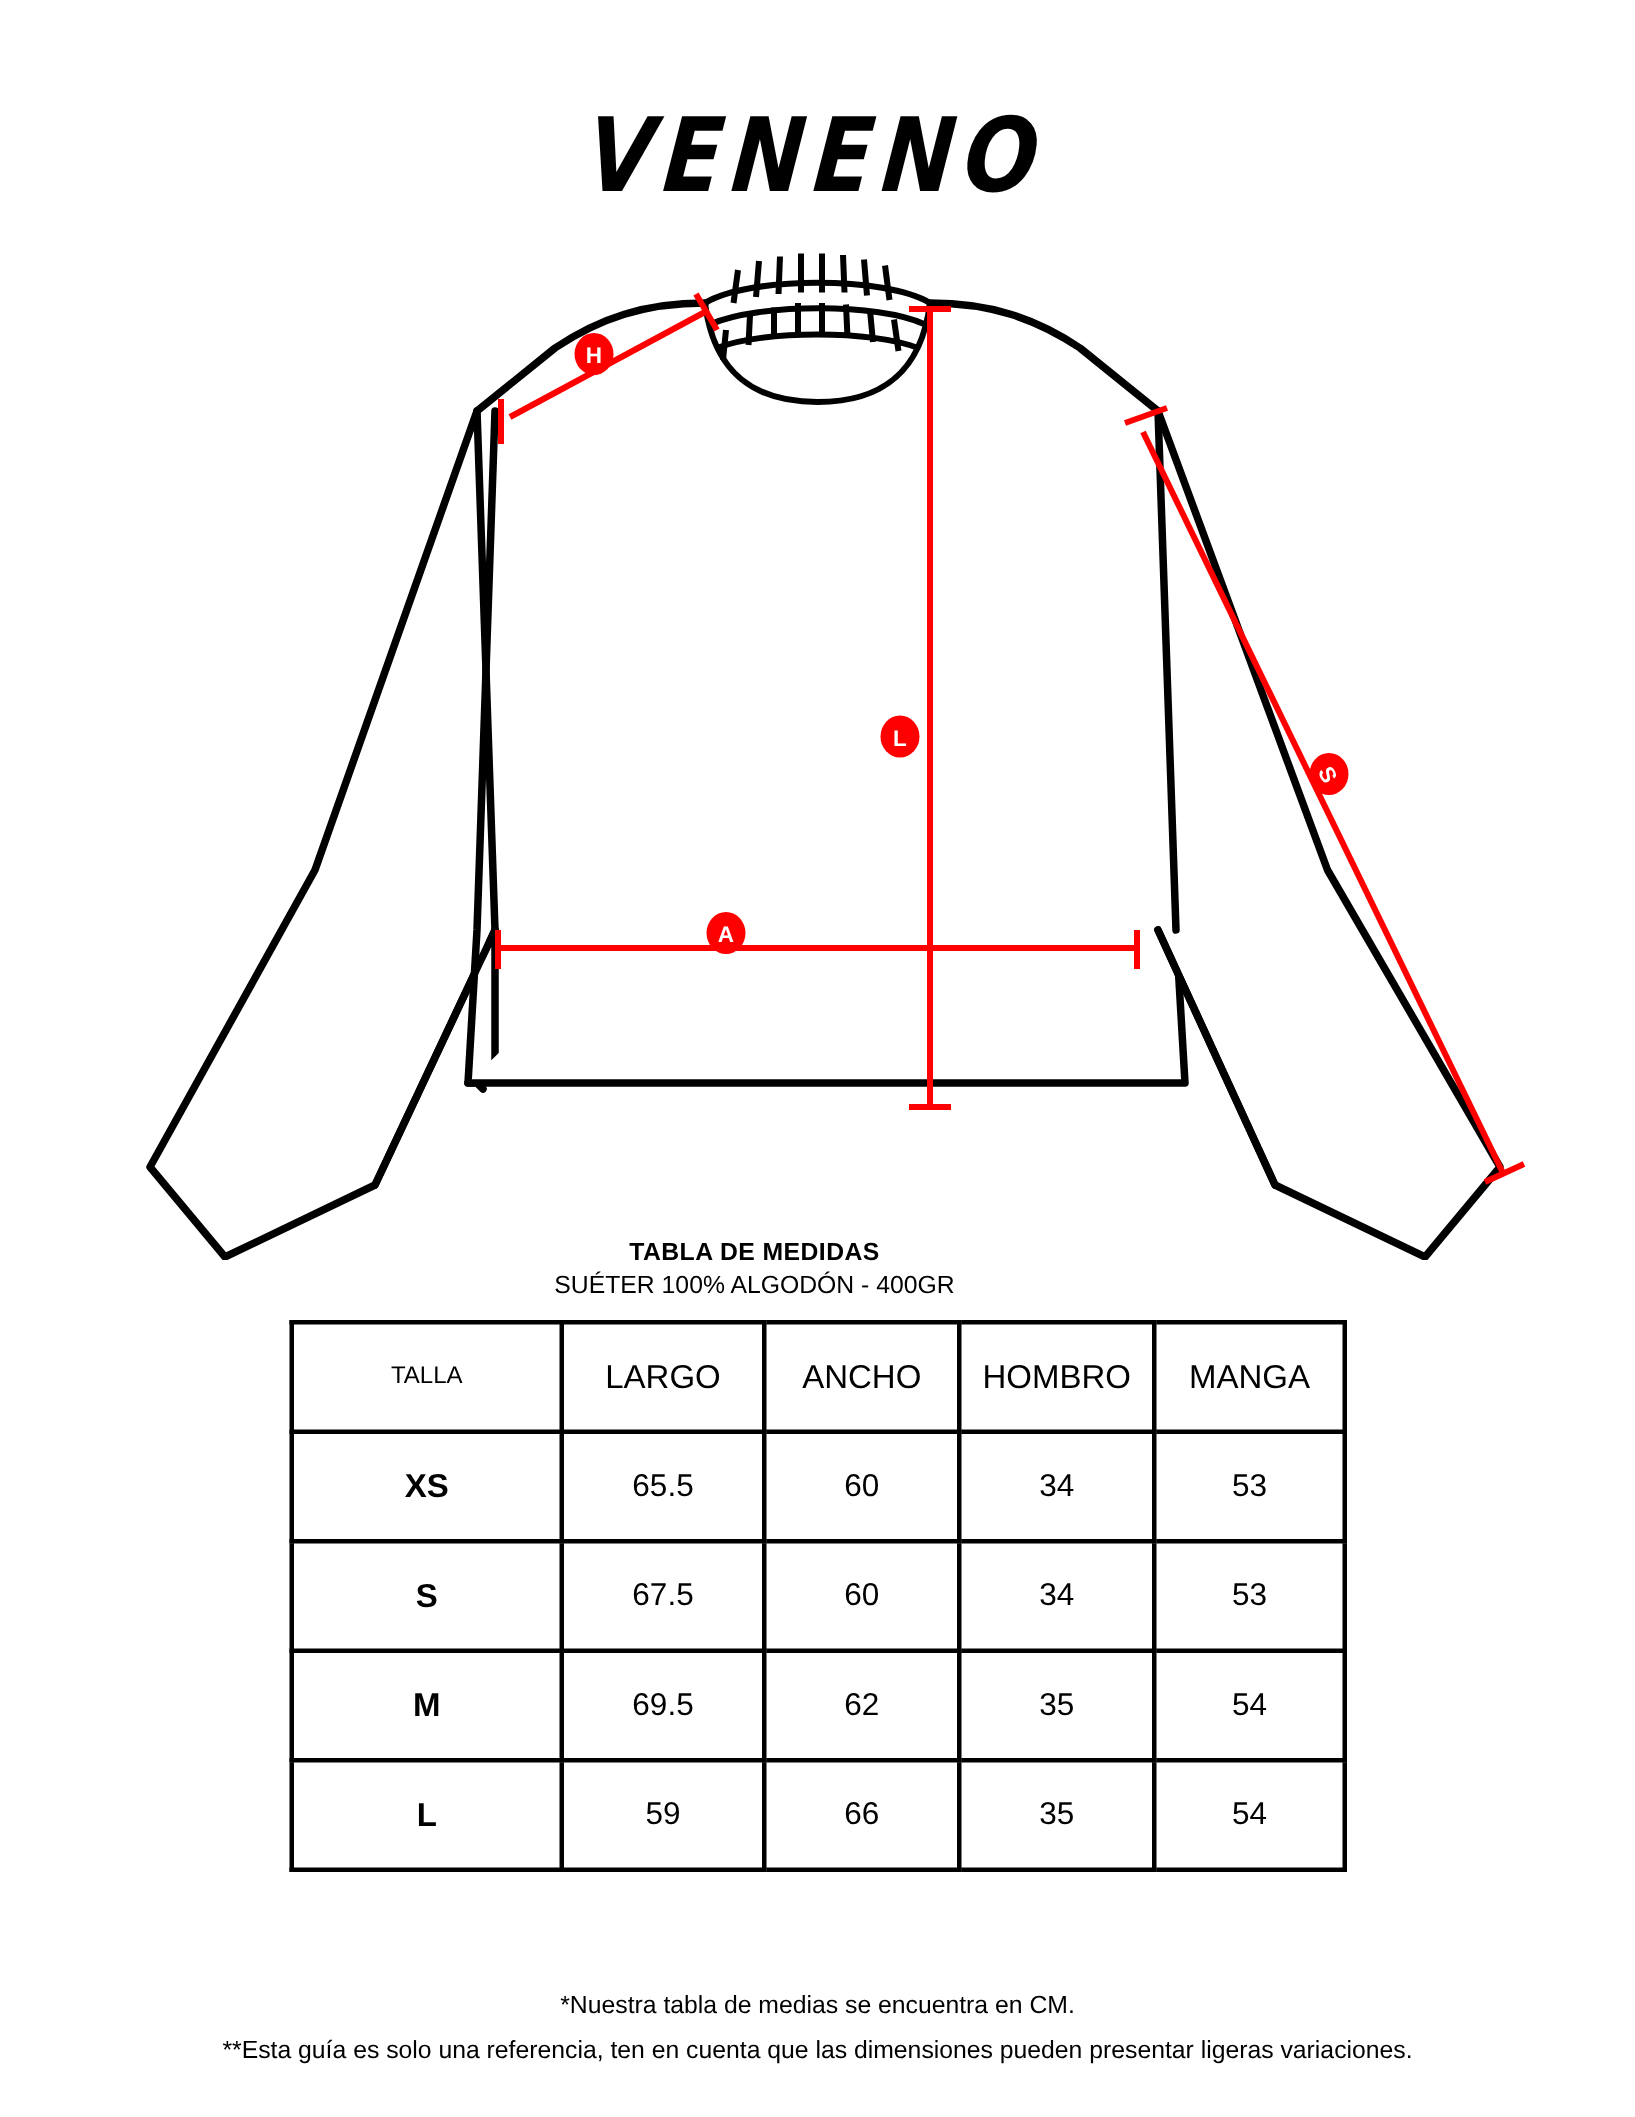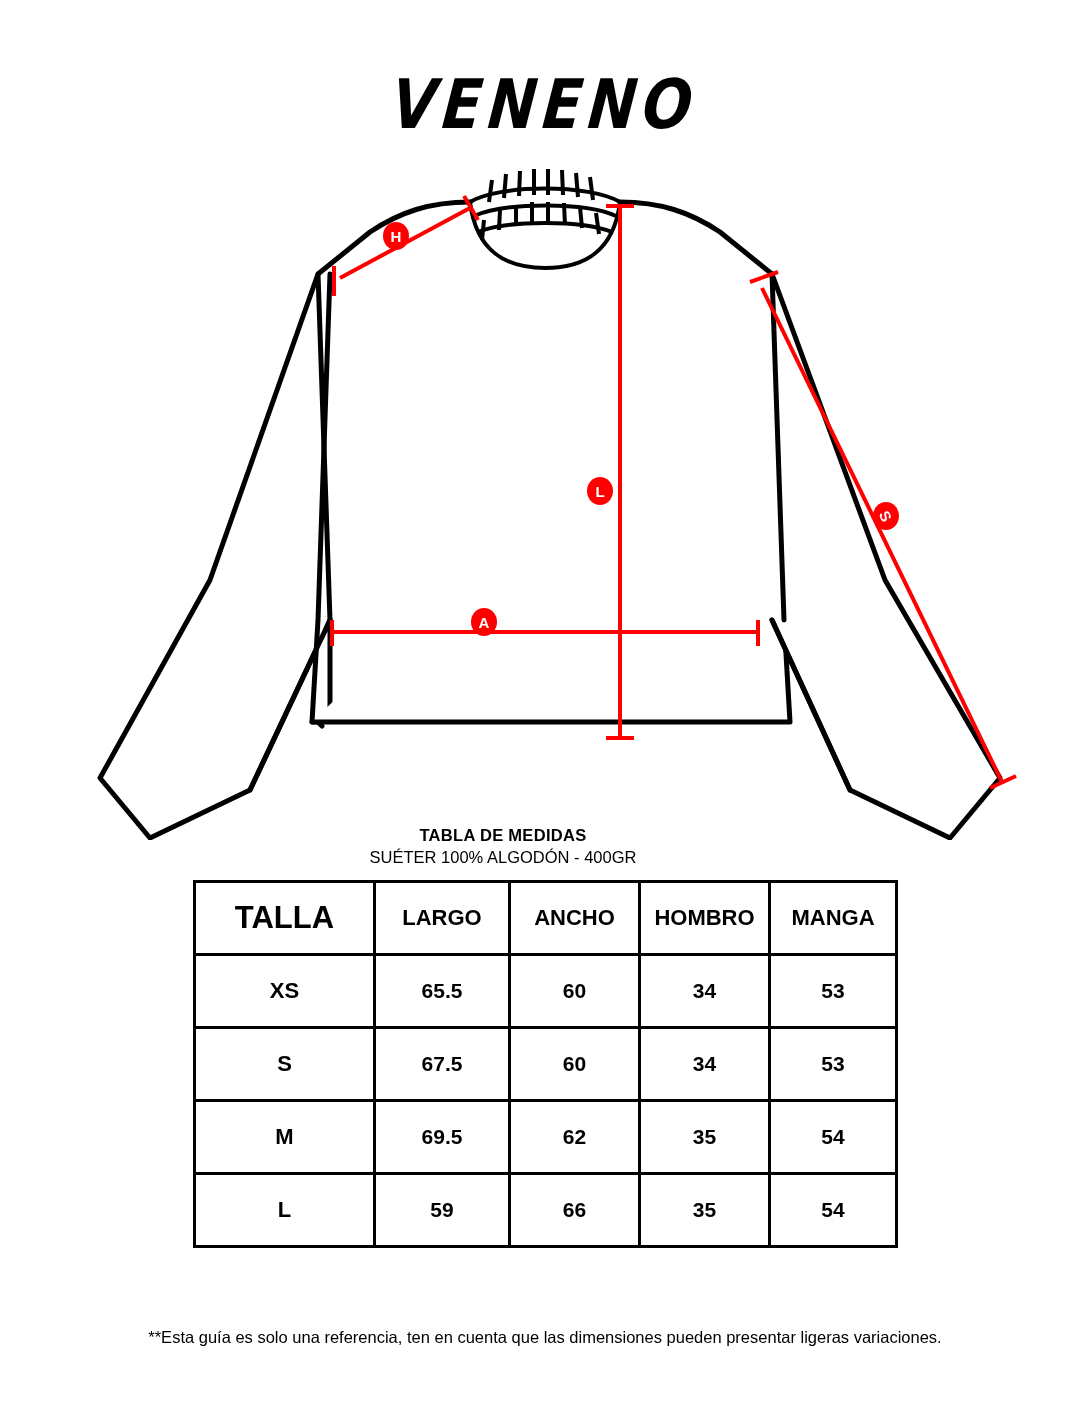--- a/index.html
+++ b/index.html
@@ -72,28 +72,28 @@
     width: 702px;
     border-collapse: collapse;
     table-layout: fixed;
   }
   #measurements-table td, #measurements-table th {
     border: 3px solid #000000;
     height: 68px;
     text-align: center;
     vertical-align: middle;
     font-size: 21px;
-    font-weight: bold;
+    font-weight: normal;
   }
   #measurements-table thead th {
     font-size: 22px;
   }
   #measurements-table thead th.head-talla {
-    font-size: 31px;
-    font-weight: bold;
+    font-size: 16px;
+    font-weight: normal;
     margin-left: 31px;
   }
   #measurements-table tbody td.size-cell {
     font-weight: bold;
     font-size: 22px;
   }
   #measurements-table col.c-talla { width: 180px; }
   #measurements-table col.c-largo { width: 135px; }
   #measurements-table col.c-ancho { width: 130px; }
   #measurements-table col.c-hombro { width: 130px; }
@@ -267,14 +267,15 @@
       <td class="size-cell">L</td>
       <td>59</td>
       <td>66</td>
       <td>35</td>
       <td>54</td>
     </tr>
   </tbody>
 </table>
 
 <div id="footnotes">
+  <div class="fn">*Nuestra tabla de medias se encuentra en CM.</div>
   <div class="fn">**Esta guía es solo una referencia, ten en cuenta que las dimensiones pueden presentar ligeras variaciones.</div>
 </div>
 
 </body></html>

